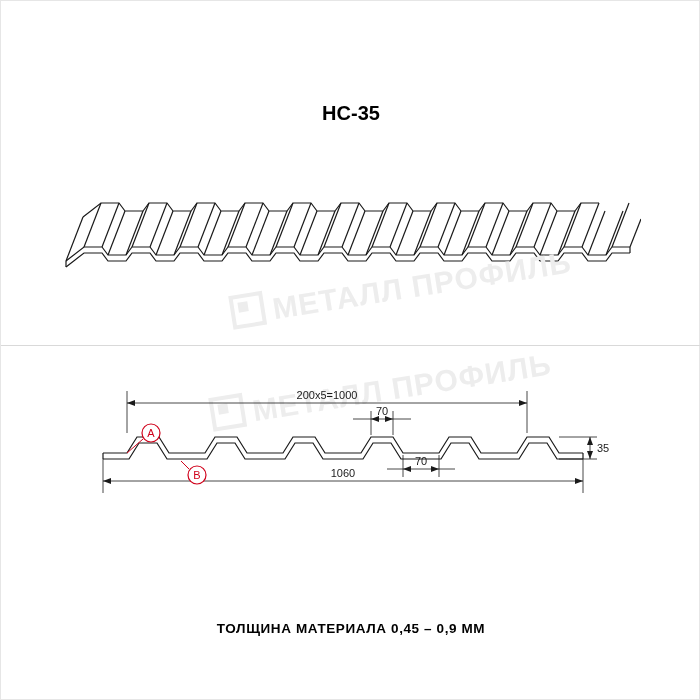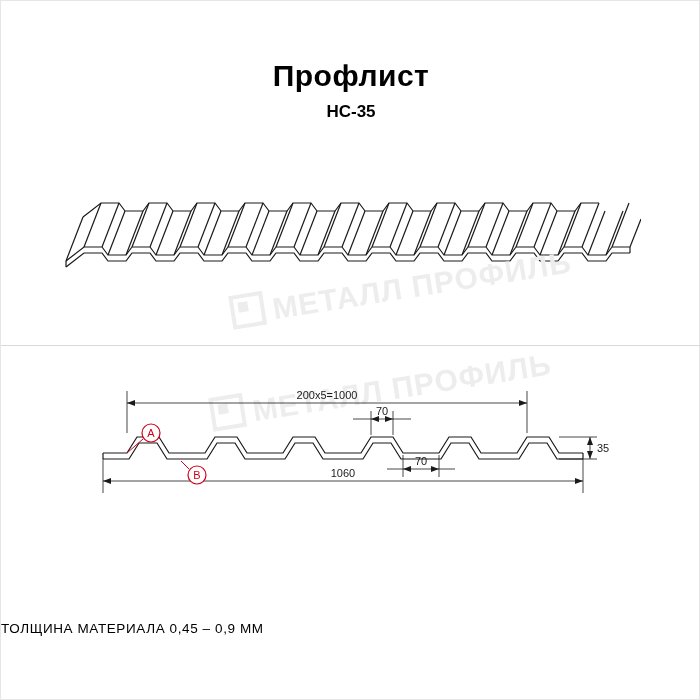--- a/index.html
+++ b/index.html
@@ -30,21 +30,21 @@
     font-size: 30px;
     font-weight: bold;
     letter-spacing: 0.5px;
   }
   .subtitle {
     position: absolute;
     top: 101px;
     left: 0;
     width: 700px;
     text-align: center;
-    font-size: 17px;
+    font-size: 20px;
     font-weight: bold;
   }
   .iso-wrap {
     position: absolute;
     top: 180px;
     left: 60px;
     width: 580px;
     height: 130px;
   }
   .divider {
@@ -98,23 +98,23 @@
     top: 4px;
     width: 10px;
     height: 10px;
     background: #ededed;
   }
   .footer {
     position: absolute;
     top: 620px;
     left: 0;
     width: 700px;
-    text-align: left;
+    text-align: center;
     font-size: 13.5px;
-    font-weight: normal;
+    font-weight: bold;
     letter-spacing: 0.6px;
   }
   svg { display: block; }
   .ln { fill: none; stroke: #1a1a1a; stroke-width: 1.2; }
   .dim { fill: none; stroke: #1a1a1a; stroke-width: 0.8; }
   .lead { fill: none; stroke: #d0021b; stroke-width: 1; }
   .callout-circle { fill: #ffffff; stroke: #d0021b; stroke-width: 1.2; }
   .callout-text {
     font-family: "Liberation Sans", sans-serif;
     font-size: 11px;
@@ -133,21 +133,20 @@
     font-size: 11px;
     fill: #1a1a1a;
     text-anchor: start;
   }
 </style>
 </head>
 <body>
 
 <div class="page">
 
-  <div class="title">Профлист</div>
   <div class="subtitle">НС-35</div>
 
   <div class="iso-wrap">
     <svg width="580" height="130" viewBox="0 0 580 130">
       <g class="ln">
 
         <path d="M22 36 L40 22 L58 22 L64 30 L82 30 L88 22 L106 22 L112 30 L130 30 L136 22 L154 22 L160 30 L178 30 L184 22 L202 22 L208 30 L226 30 L232 22 L250 22 L256 30 L274 30 L280 22 L298 22 L304 30 L322 30 L328 22 L346 22 L352 30 L370 30 L376 22 L394 22 L400 30 L418 30 L424 22 L442 22 L448 30 L466 30 L472 22 L490 22 L496 30 L514 30 L520 22 L538 22"></path>
 
         <path d="M5 80 L23 66 L41 66 L47 74 L65 74 L71 66 L89 66 L95 74 L113 74 L119 66 L137 66 L143 74 L161 74 L167 66 L185 66 L191 74 L209 74 L215 66 L233 66 L239 74 L257 74 L263 66 L281 66 L287 74 L305 74 L311 66 L329 66 L335 74 L353 74 L359 66 L377 66 L383 74 L401 74 L407 66 L425 66 L431 74 L449 74 L455 66 L473 66 L479 74 L497 74 L503 66 L521 66 L527 74 L545 74 L551 66 L569 66"></path>
 

